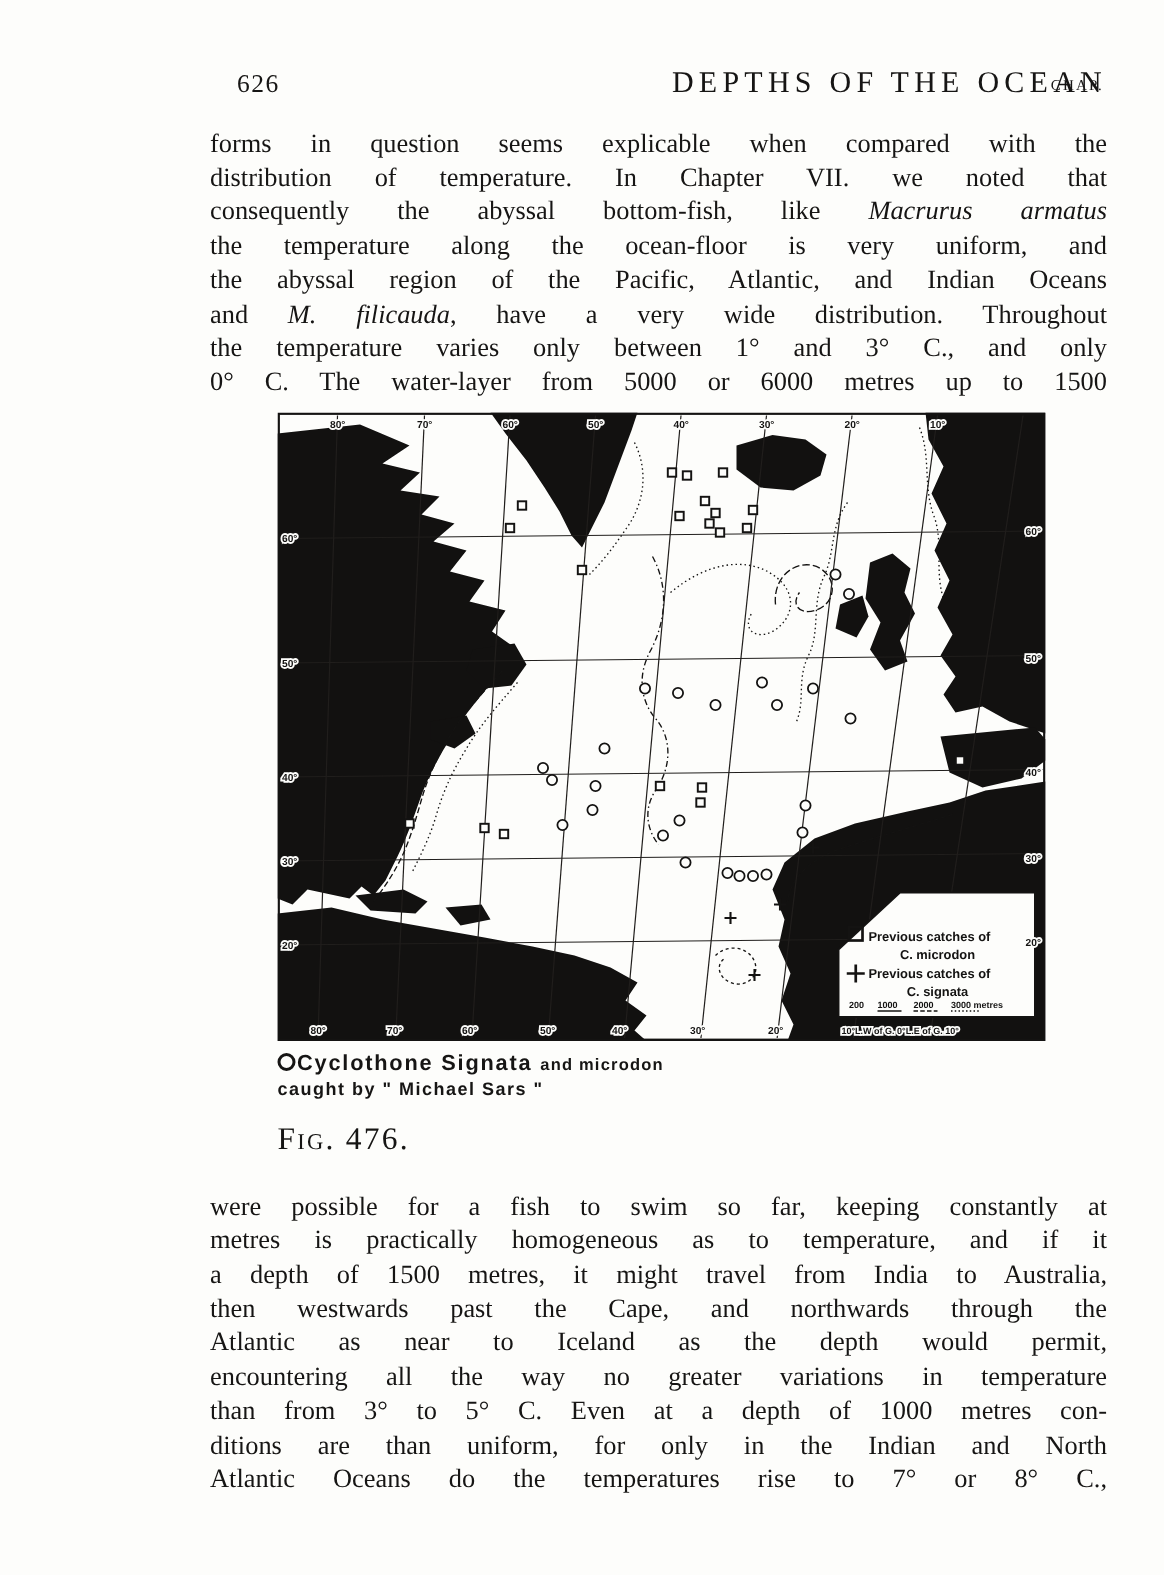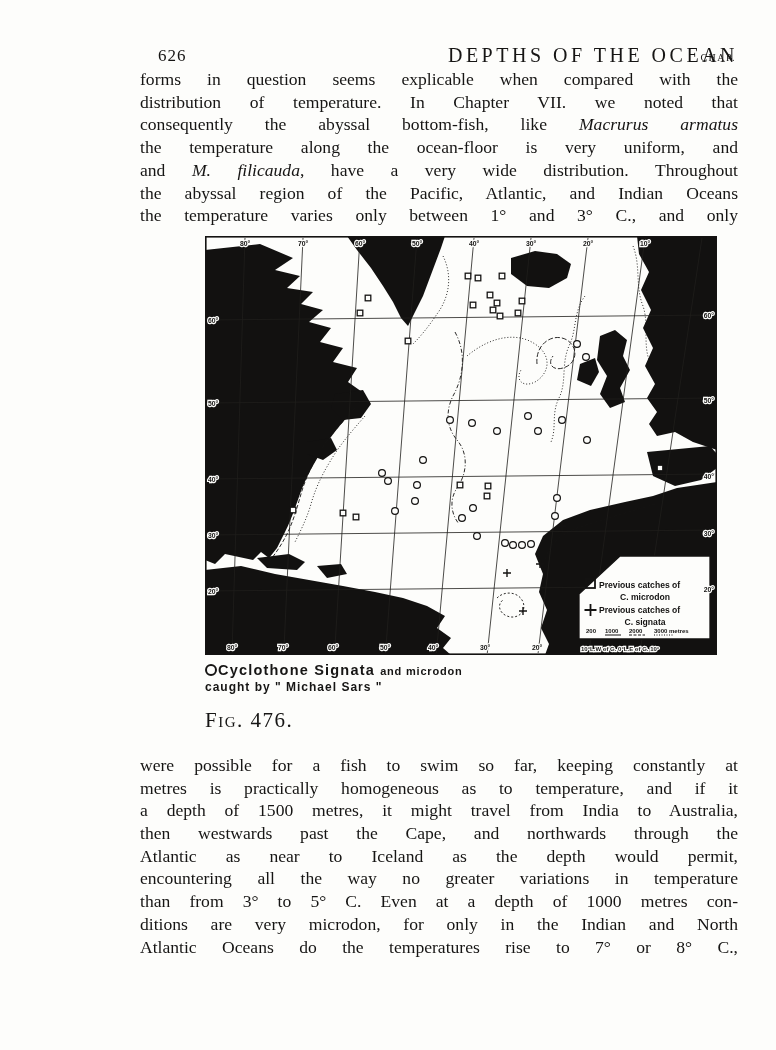--- a/index.html
+++ b/index.html
@@ -7,25 +7,25 @@
        font-family:"Liberation Serif","DejaVu Serif",serif;color:#161514;}
   .page{position:relative;width:776px;height:926px;}
   .column{position:absolute;left:140px;top:0;width:598px;}
   
   .header{position:relative;height:24px;margin-top:44px;}
   .pagenum{position:absolute;left:18px;top:2px;font-size:17px;letter-spacing:1px;}
   .htitle{position:absolute;left:0;right:0;text-align:right;font-size:20px;
           letter-spacing:3.5px;}
   .chap{position:absolute;right:2px;top:8px;font-size:10px;letter-spacing:1.5px;}
   
-  .para{font-size:17.6px;line-height:22.7px;}
+  .para{margin-top:16px;font-size:17.6px;line-height:22.7px;}
   .tline{text-align:justify;text-align-last:justify;white-space:normal;}
   .it{font-style:italic;}
   
-  .figure{position:relative;margin-left:65px;margin-top:9px;width:512px;}
+  .figure{position:relative;margin-left:45px;margin-top:9px;width:512px;}
   .mapsvg{display:block;background:#fdfdfb;}
   .caption{margin-top:7px;text-align:left;
            font-family:"Liberation Sans","DejaVu Sans",sans-serif;font-weight:bold;}
   .cap1{font-size:14.5px;letter-spacing:1.2px;}
   .cap1 .small{font-size:11px;letter-spacing:0.8px;}
   .circle-glyph{display:inline-block;width:8px;height:8px;border:2px solid #161514;
                 border-radius:50%;vertical-align:-1px;margin-right:1px;}
   .cap2{font-size:12px;letter-spacing:1px;margin-top:2px;}
   .figlabel{margin-top:14px;text-align:left;font-size:21px;
             font-variant:small-caps;letter-spacing:1.5px;}
@@ -40,23 +40,24 @@
       <span class="pagenum">626</span>
       <span class="htitle">DEPTHS OF THE OCEAN</span>
       <span class="chap">CHAP.</span>
     </div>
 
     <div class="para">
         <div class="tline"><span>forms in question seems explicable when compared with the</span></div>
         <div class="tline"><span>distribution of temperature.  In Chapter VII. we noted that</span></div>
         <div class="tline"><span>consequently the abyssal bottom-fish, like </span><span class="it">Macrurus armatus</span></div>
         <div class="tline"><span>the temperature along the ocean-floor is very uniform, and</span></div>
+        <div class="tline"><span>the abyssal region of the Pacific, Atlantic, and Indian Oceans</span></div>
         <div class="tline"><span>and </span><span class="it">M. filicauda</span><span>, have a very wide distribution.  Throughout</span></div>
-        <div class="tline"><span>the abyssal region of the Pacific, Atlantic, and Indian Oceans</span></div>
         <div class="tline"><span>the temperature varies only between 1° and 3° C., and only</span></div>
+        <div class="tline"><span>0° C.  The water-layer from 5000 or 6000 metres up to 1500</span></div>
       </div>
 
     <div class="figure">
       <svg class="mapsvg" width="512" height="419" viewBox="0 0 512 419" xmlns="http://www.w3.org/2000/svg">
         <g fill="#121110" stroke="none">
 
           <path d="M0,14 L55,8 L88,22 L70,34 L95,40 L82,52 L108,56 L96,68 L118,74 L104,86 L126,92 L115,106 L138,112 L128,126 L152,132 L143,146 L160,158 L150,172
                    C136,188 124,202 116,216 C106,232 99,246 95,258 C90,272 86,284 80,296 L72,312 L64,322 L56,316 L48,324 L20,318 L10,328 L0,324 Z"></path>
 
           <path d="M130,158 L158,154 L166,168 L156,182 L138,184 L126,172 Z"></path>
@@ -228,18 +229,18 @@
     </div>
 
     <div class="para" style="margin-top:21px;">
         <div class="tline"><span>were possible for a fish to swim so far, keeping constantly at</span></div>
         <div class="tline"><span>metres is practically homogeneous as to temperature, and if it</span></div>
         <div class="tline"><span>a depth of 1500 metres, it might travel from India to Australia,</span></div>
         <div class="tline"><span>then westwards past the Cape, and northwards through the</span></div>
         <div class="tline"><span>Atlantic as near to Iceland as the depth would permit,</span></div>
         <div class="tline"><span>encountering all the way no greater variations in temperature</span></div>
         <div class="tline"><span>than from 3° to 5° C.  Even at a depth of 1000 metres con-</span></div>
-        <div class="tline"><span>ditions are very microdon, for only in the Indian and North</span></div>
+        <div class="tline"><span>ditions are than uniform, for only in the Indian and North</span></div>
         <div class="tline"><span>Atlantic Oceans do the temperatures rise to 7° or 8° C.,</span></div>
       </div>
 
   </div>
 </div>
 
 </body></html>

